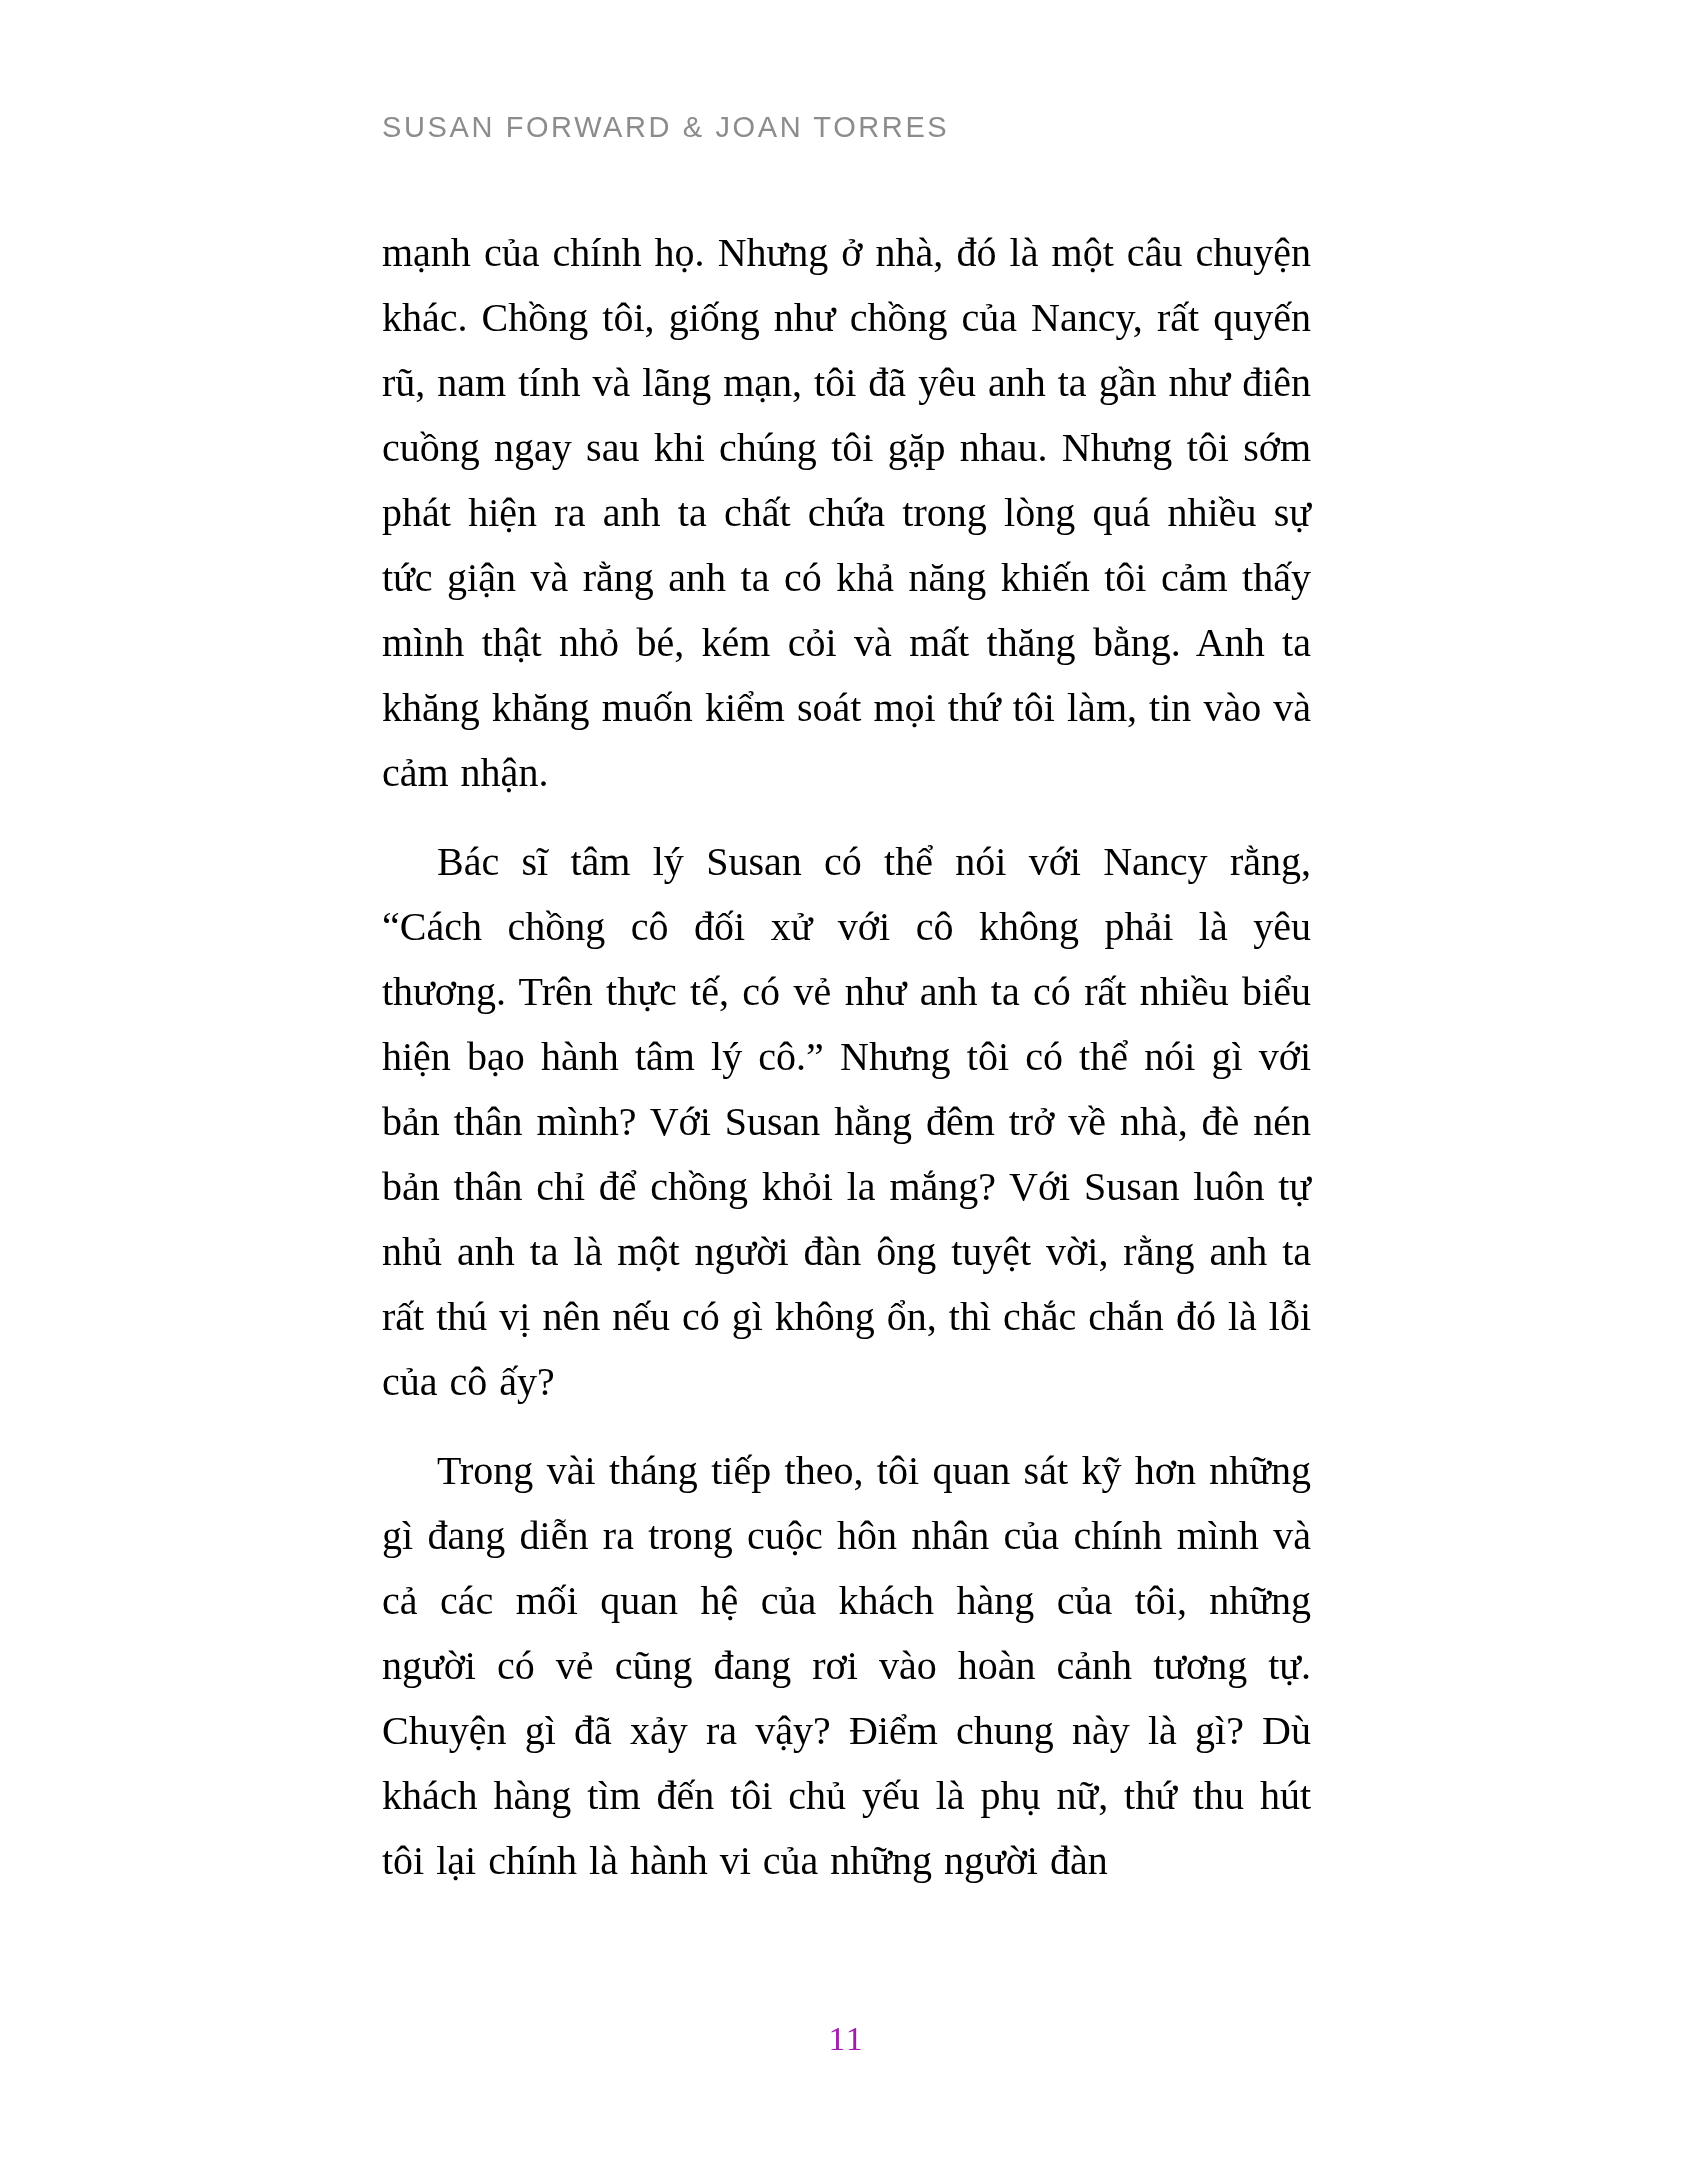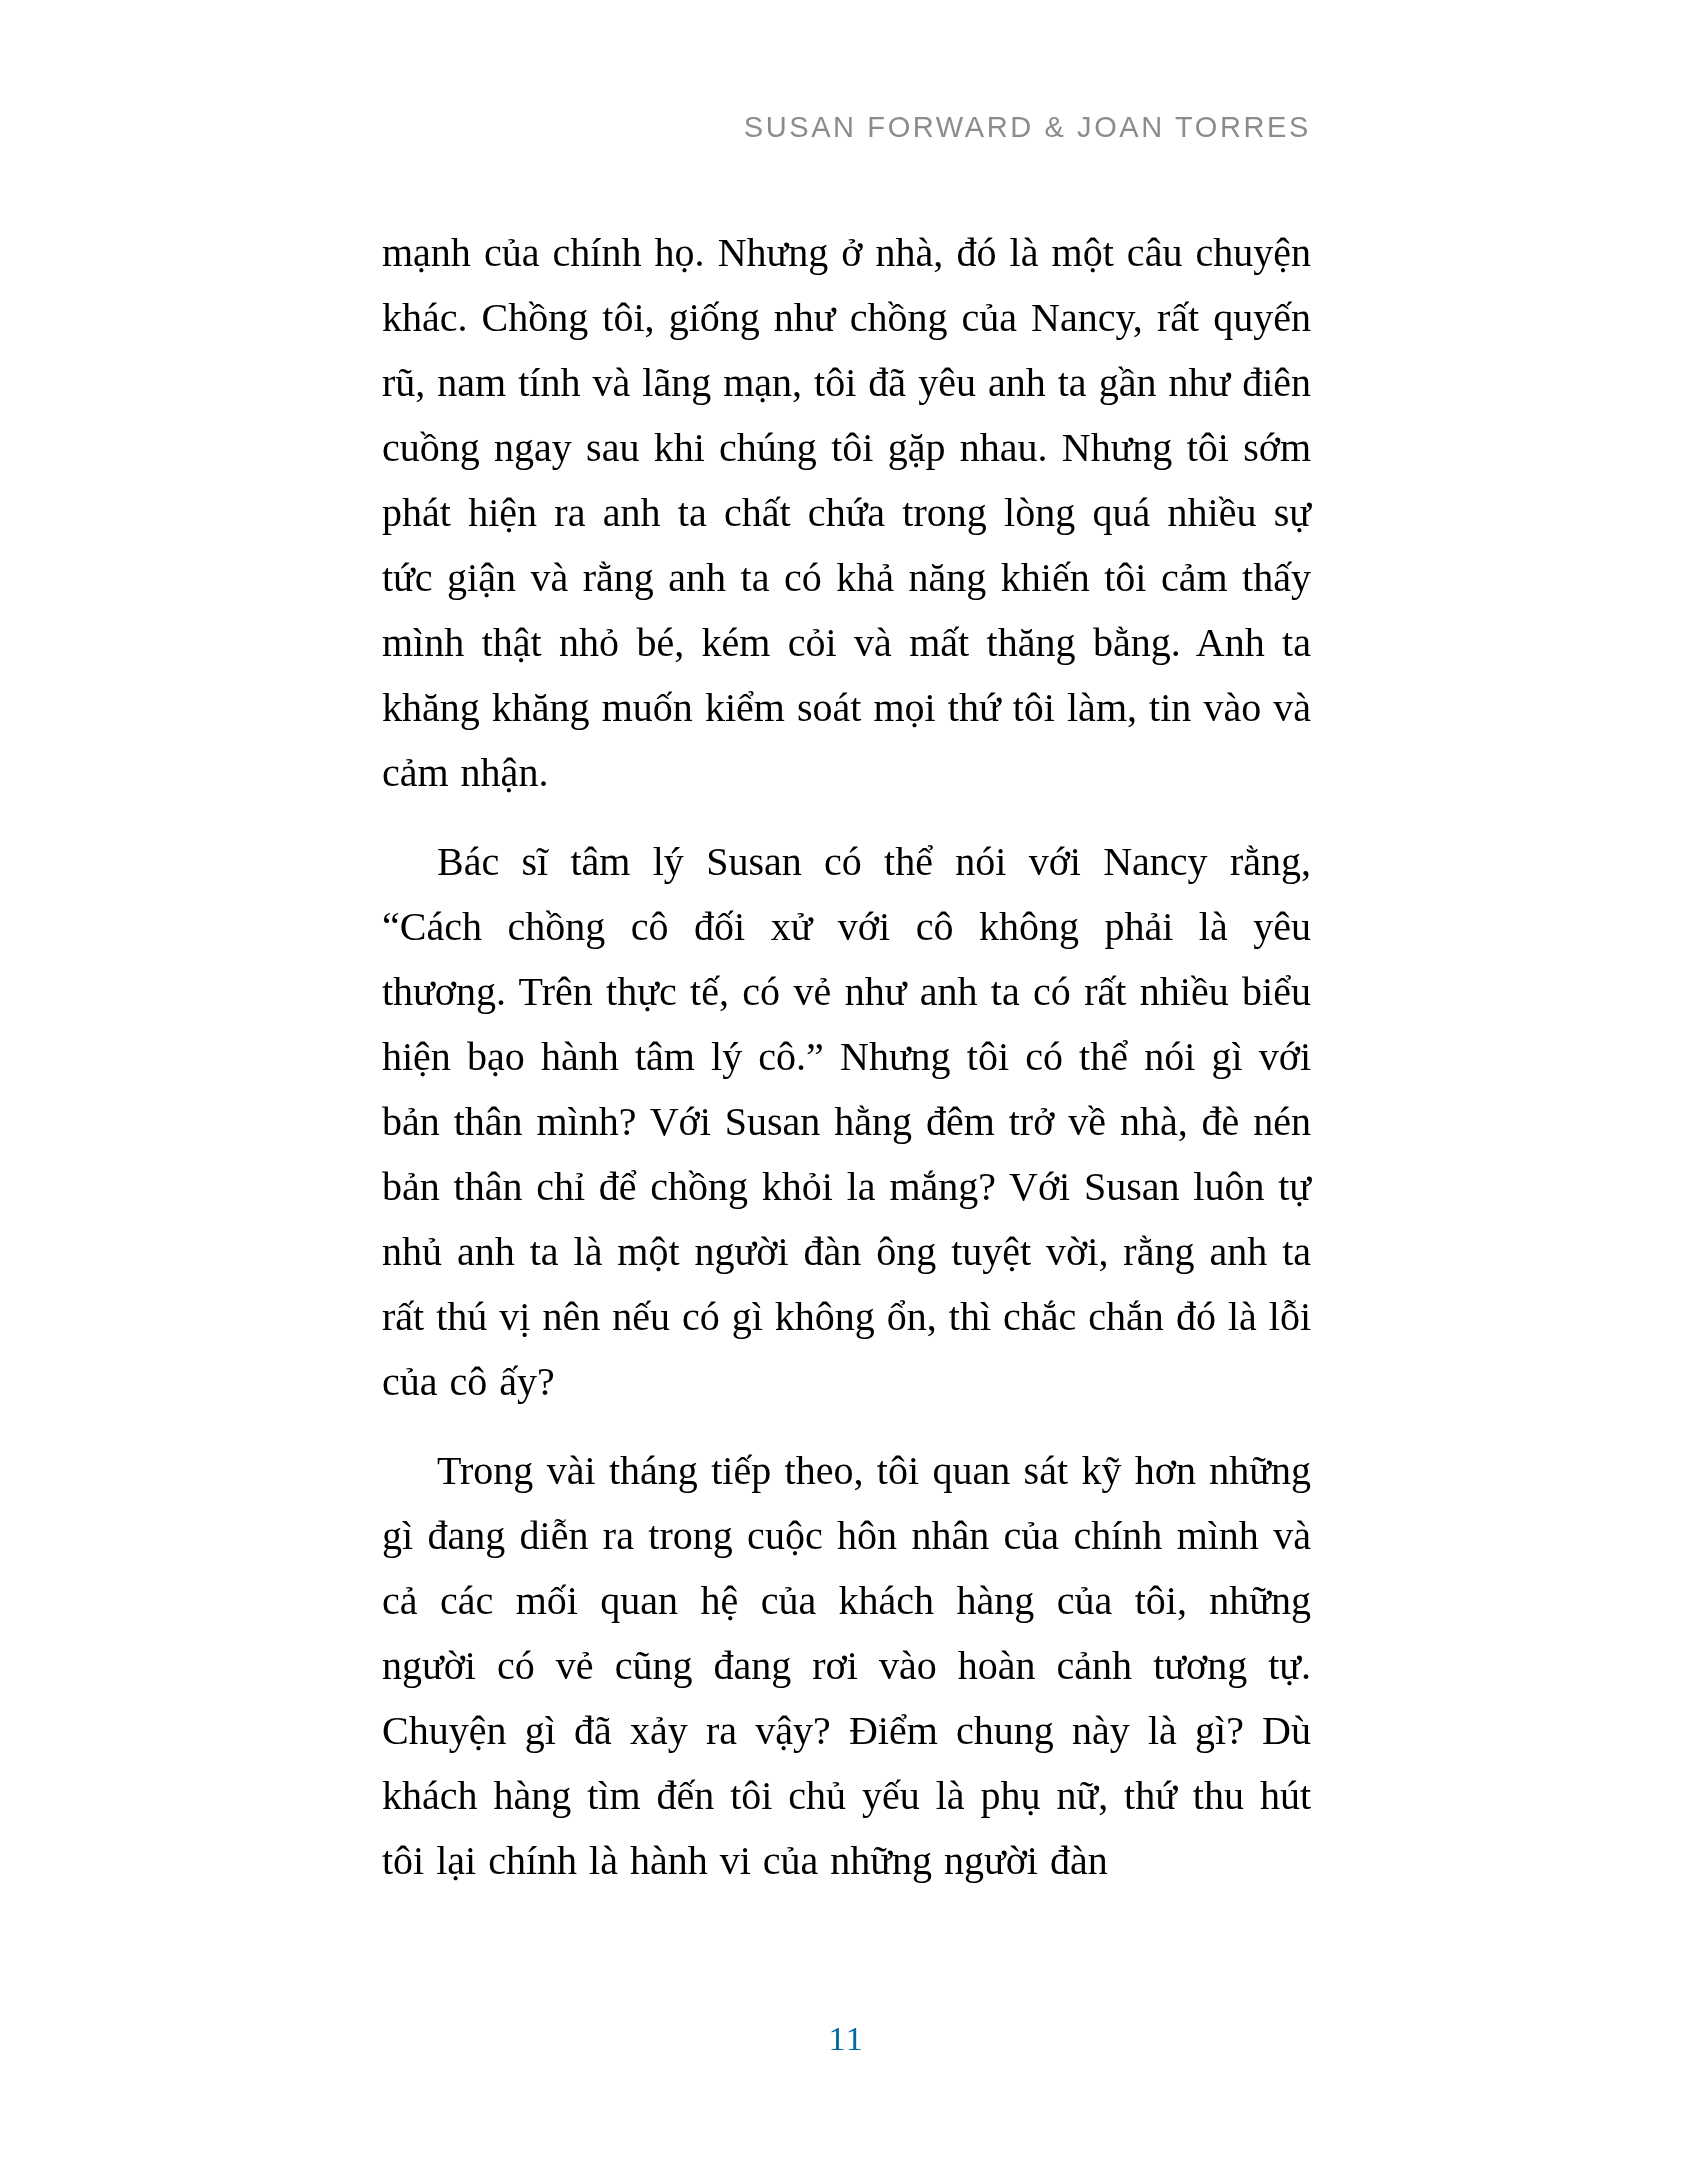--- a/index.html
+++ b/index.html
@@ -13,21 +13,21 @@
       height: 2178px;
       background: #ffffff;
       font-family: "Liberation Serif", serif;
       overflow: hidden;
     }
     .running-header {
       position: absolute;
       top: 111px;
       left: 382px;
       width: 929px;
-      text-align: right;
+      text-align: left;
       font-family: "Liberation Sans", sans-serif;
       font-size: 29px;
       font-weight: 400;
       letter-spacing: 0.09em;
       color: #8c8c8c;
     }
     .content {
       position: absolute;
       top: 220px;
       left: 382px;
@@ -45,21 +45,21 @@
     .para.no-indent {
       text-indent: 0;
     }
     .page-footer {
       position: absolute;
       top: 2020px;
       left: 382px;
       width: 929px;
       text-align: center;
       font-size: 34px;
-      color: #0369a1;
+      color: #a21caf;
       letter-spacing: 0.05em;
     }
   </style>
 </head>
 <body>
 
 <div class="page">
 
   <div class="running-header">
     <span>SUSAN FORWARD &amp; JOAN TORRES</span>

